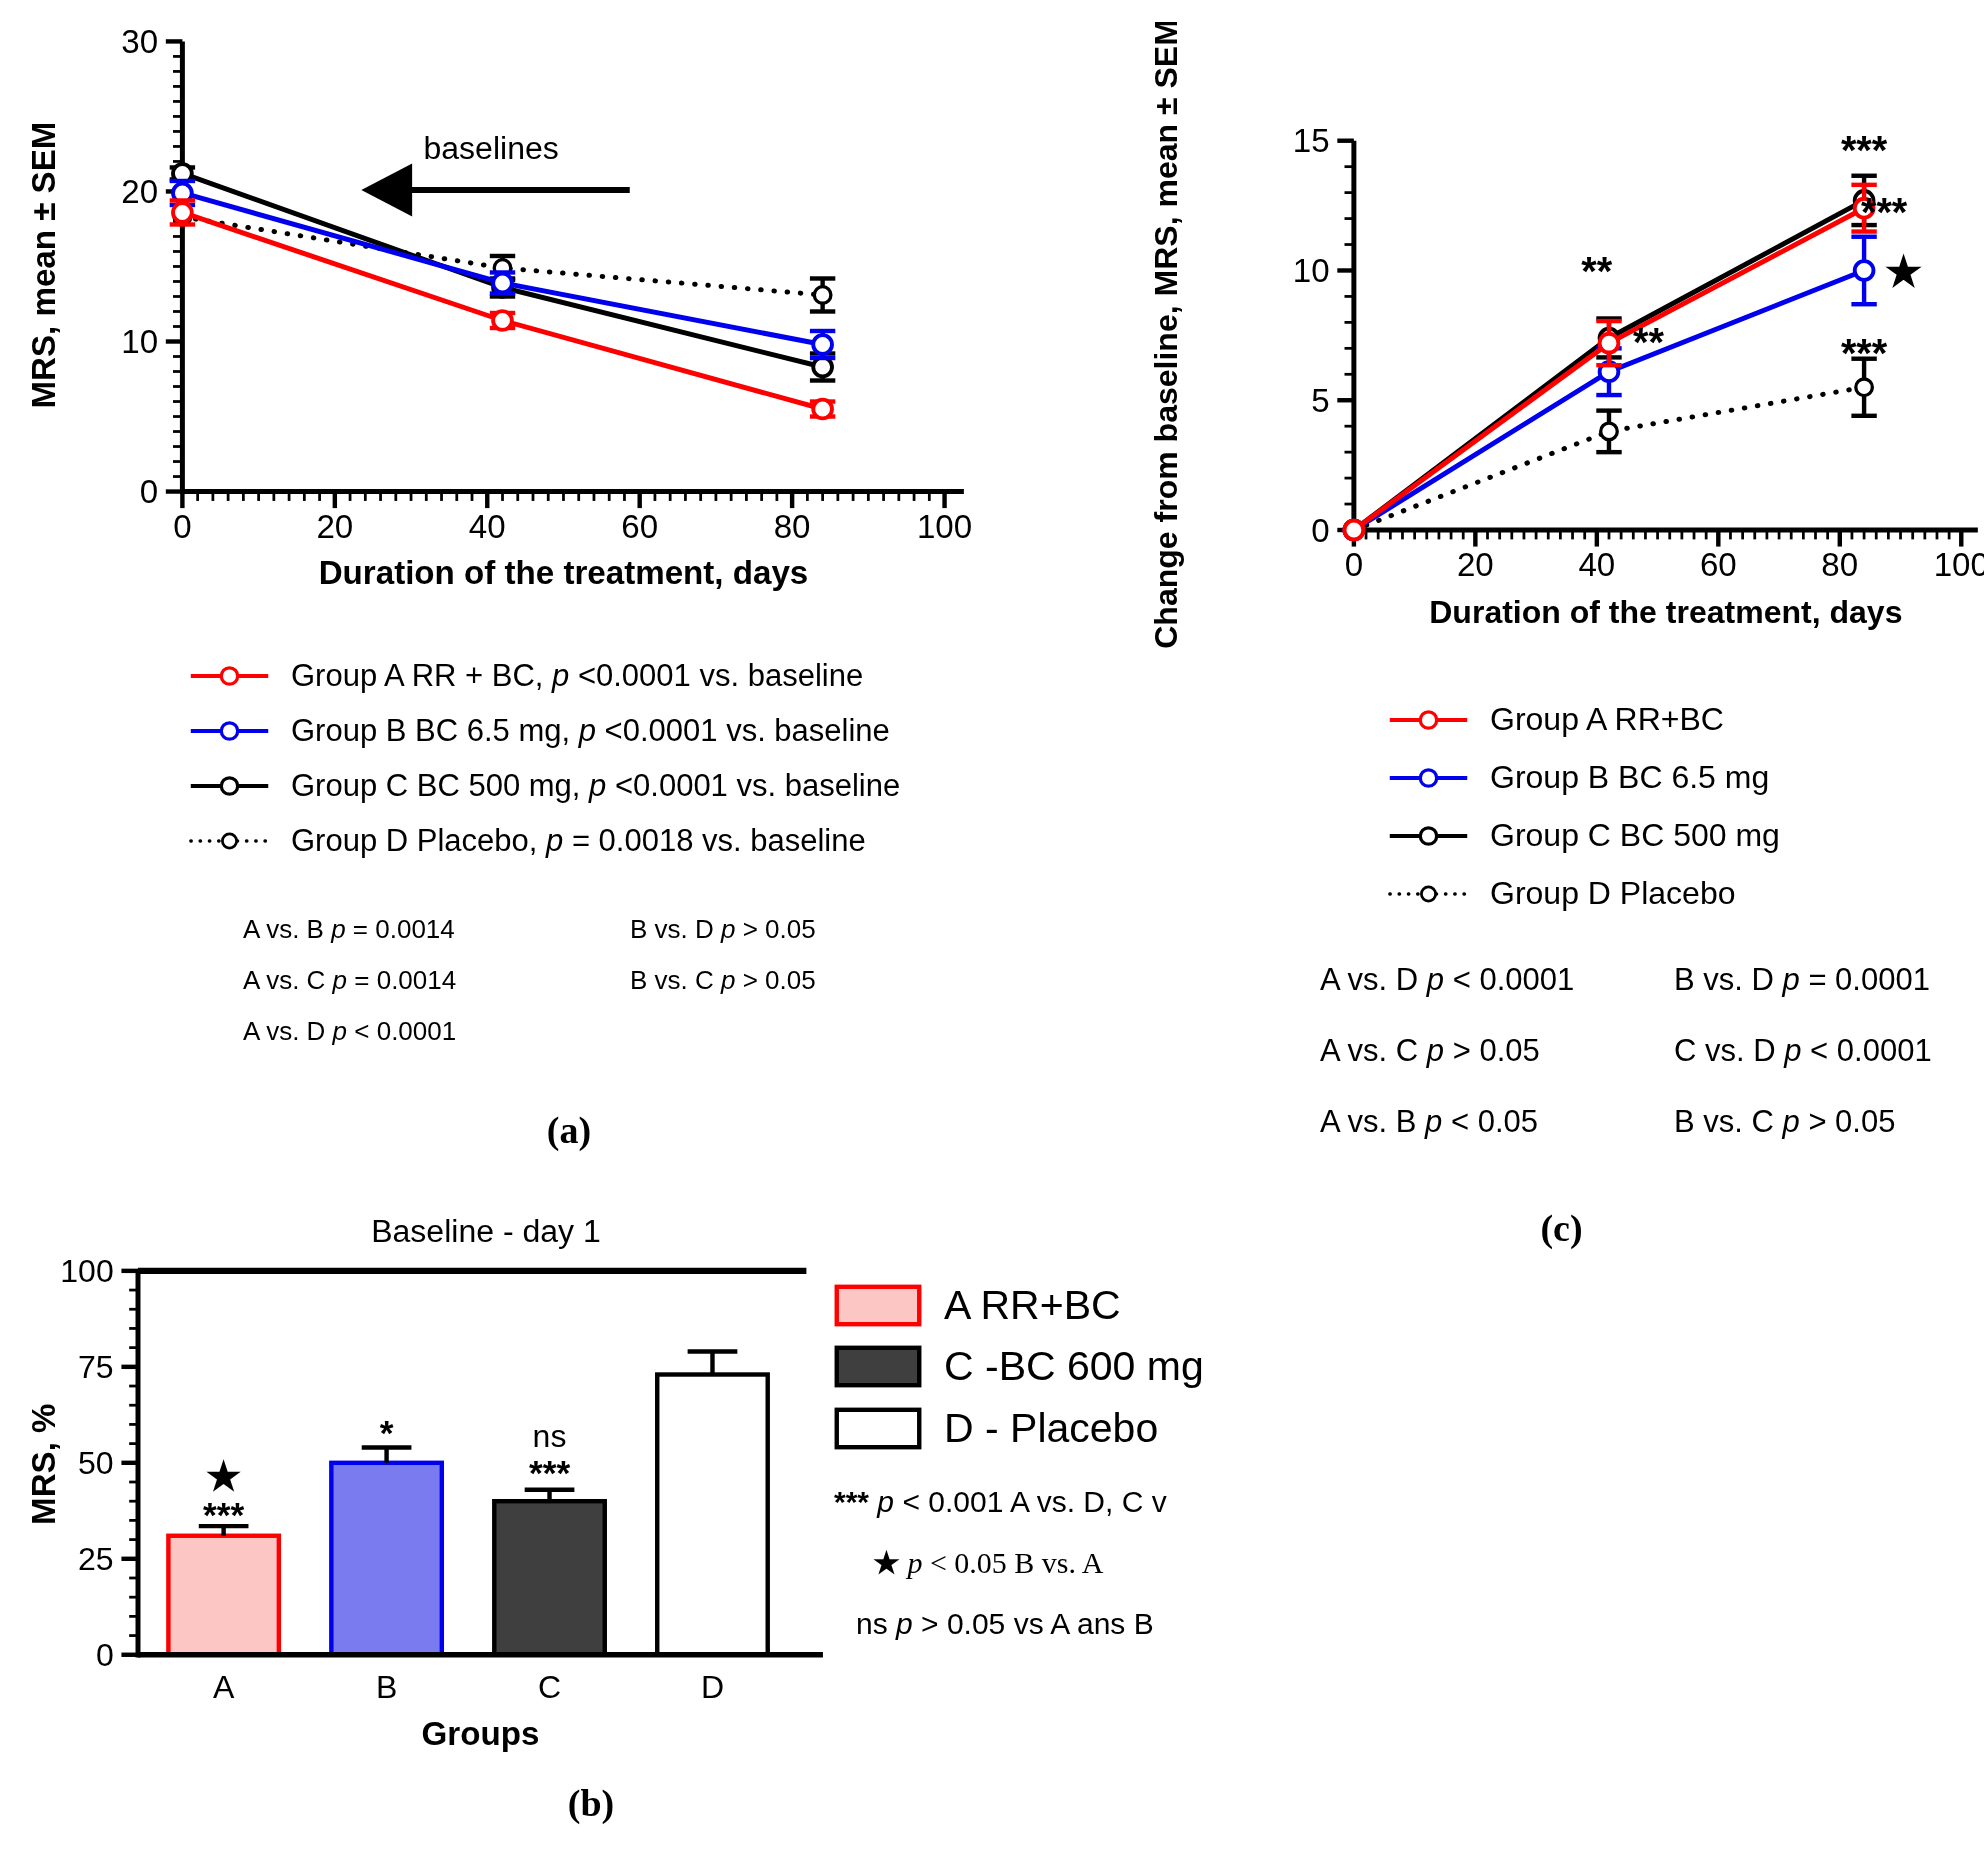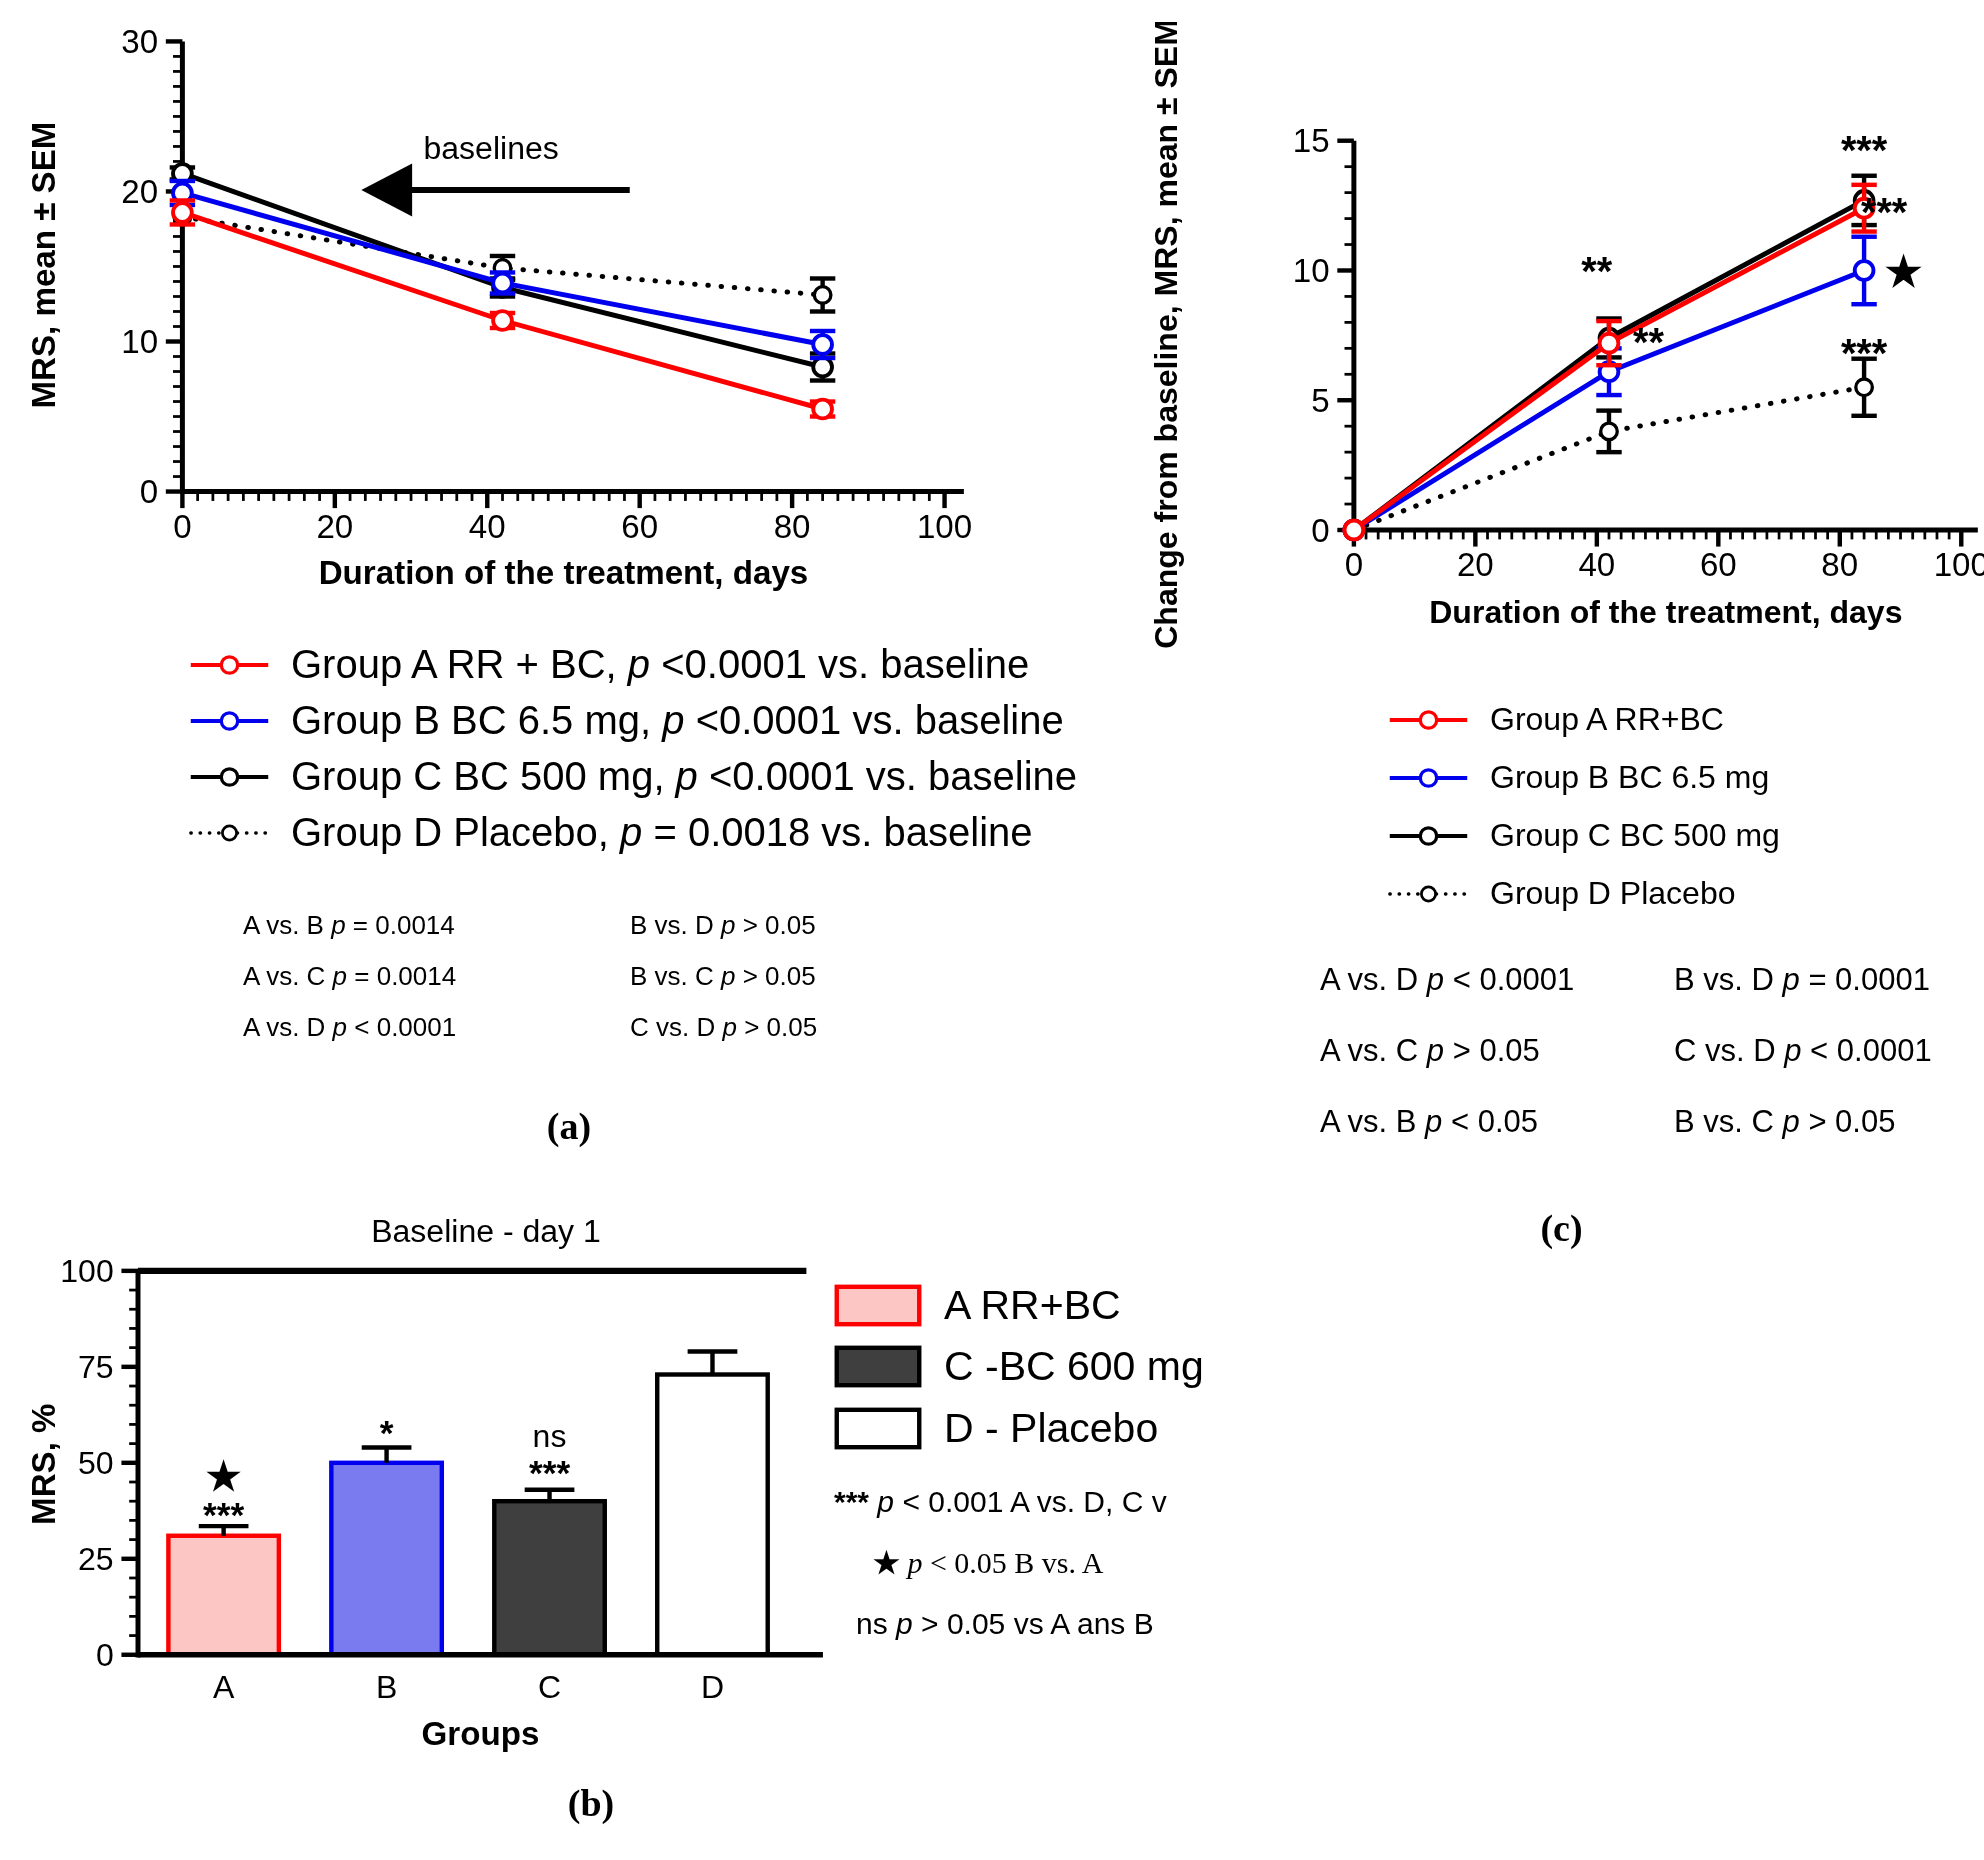--- a/index.html
+++ b/index.html
@@ -6,21 +6,21 @@
   body{width:1985px;height:1860px;font-family:"Liberation Sans",sans-serif;color:#000;}
   #canvas{position:relative;width:1985px;height:1860px;background:#fff;overflow:hidden;}
   .panel{position:absolute;}
   #panel-a{left:0;top:0;width:1138px;}
   #panel-c{left:1138px;top:22px;width:847px;}
   #panel-b{left:22px;top:1199px;width:1288px;}
   svg{display:block;}
   svg text{font-family:"Liberation Sans",sans-serif;fill:#000;}
 
   .legend-col{display:flex;flex-direction:column;}
-  #legend-a{margin:40px 0 0 188px;gap:11px;font-size:40px;}
+  #legend-a{margin:56px 0 0 188px;gap:19px;font-size:31px;}
   #legend-c{margin:44px 0 0 249px;gap:21px;font-size:32px;}
   .legend-row{display:flex;align-items:center;gap:20px;white-space:nowrap;}
   .legend-row i{font-style:italic;}
 
   .comp-grid{display:grid;column-gap:0;}
   #comp-a{margin:55px 0 0 243px;grid-template-columns:387px auto;row-gap:20px;font-size:26px;}
   #comp-c{margin:50px 0 0 182px;grid-template-columns:354px auto;row-gap:35px;font-size:31px;}
   .comp-cell{white-space:nowrap;}
   .comp-cell i{font-style:italic;}
 
@@ -238,21 +238,20 @@
           </svg>
           <span>Group D Placebo, <i>p</i> = 0.0018 vs. baseline</span>
         </div>
       </div>
     <div id="comp-a" class="comp-grid">
         <div class="comp-cell">A vs. B <i>p</i> = 0.0014</div>
         <div class="comp-cell">B vs. D <i>p</i> &gt; 0.05</div>
         <div class="comp-cell">A vs. C <i>p</i> = 0.0014</div>
         <div class="comp-cell">B vs. C <i>p</i> &gt; 0.05</div>
         <div class="comp-cell">A vs. D <i>p</i> &lt; 0.0001</div>
-        <div class="comp-cell">C vs. D <i>p</i> &gt; 0.05</div>
       </div>
     <div id="caption-a" class="fig-caption">(a)</div>
   </div>
 
   <div id="panel-c" class="panel">
     <div id="chart-c">
         <svg viewBox="0 0 1532 1150" width="847" height="635">
           <g>
             <line x1="390" y1="215" x2="390" y2="924" stroke="#000" stroke-width="9"></line>
             <line x1="386" y1="920" x2="1520" y2="920" stroke="#000" stroke-width="9"></line>

